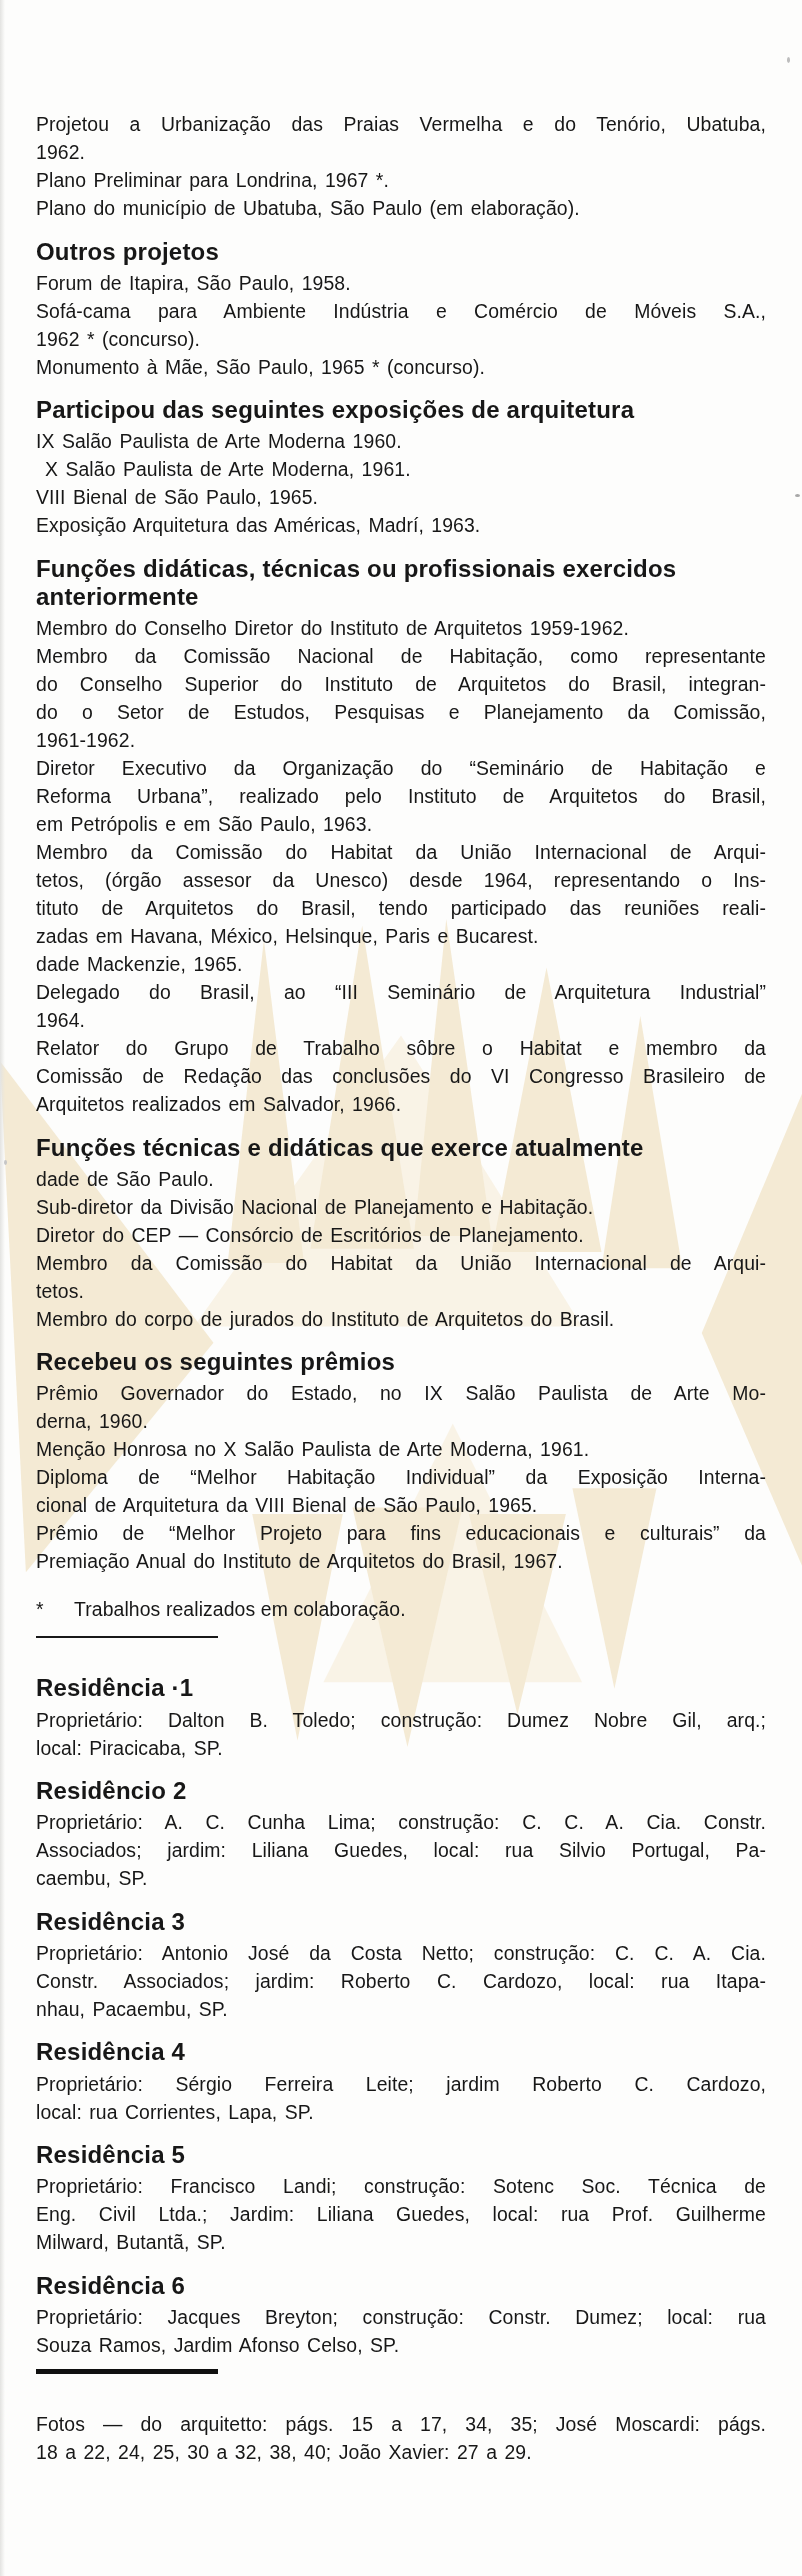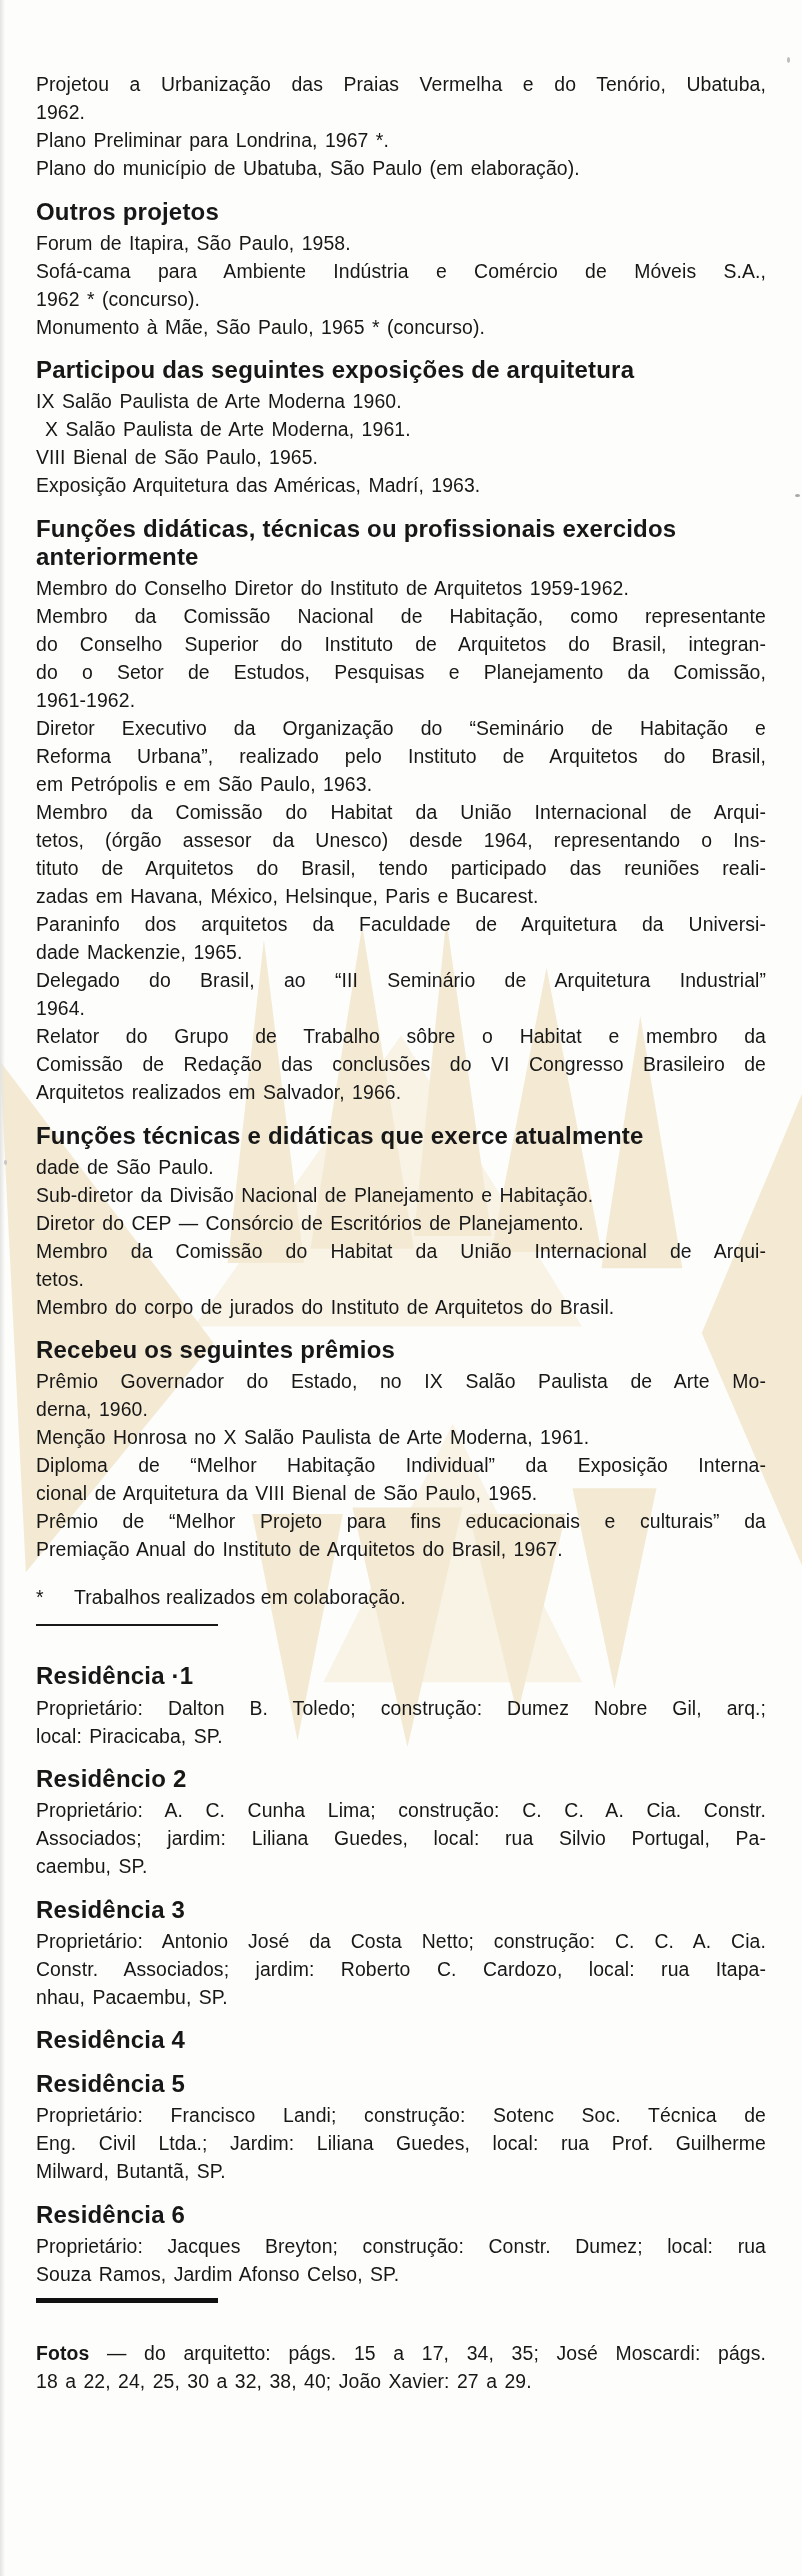--- a/index.html
+++ b/index.html
@@ -18,21 +18,21 @@
     position:absolute;left:0;top:0;bottom:0;width:5.2px;
     background:linear-gradient(90deg,#e3e3e1,rgba(255,255,255,0));
     z-index:2;pointer-events:none;
   }
   .watermark{
     position:absolute;left:0;top:0;width:802px;height:2576px;
     z-index:0;
   }
   .content{
     position:relative;z-index:1;
-    padding:70px 36px 0 36px;
+    padding:110px 36px 0 36px;
   }
   .line{
     font-size:19.4px;
     line-height:28px;
     letter-spacing:0.1px;
     word-spacing:1.9px;
   }
   .j{
     text-align:justify;
     text-align-last:justify;
@@ -59,21 +59,21 @@
   }
   .rule-thick{
     margin-top:10.4px;
     width:182px;height:4.5px;background:#101010;
   }
   .sp-lg{margin-top:36px !important;}
   .speck{position:absolute;border-radius:50%;z-index:2;pointer-events:none;}
   .speck.s1{left:787px;top:57px;width:3.2px;height:5.8px;background:#bdbdbd;}
   .speck.s2{left:795px;top:494px;width:5.2px;height:3.2px;background:#a8a8a8;}
   .speck.s3{left:3.9px;top:1160px;width:3.2px;height:5.2px;background:#c6c6c6;}
-  b{font-weight:bold;margin-top:48px;}
+  b{font-weight:normal;margin-top:48px;}
 </style>
 </head>
 <body>
 
 <div class="page">
 
   <svg class="watermark" viewBox="0 0 1240 3981" xmlns="http://www.w3.org/2000/svg" aria-hidden="true">
     <g fill="#f9f3e6">
       <polygon points="300,2050 620,1600 900,2050"></polygon>
       <polygon points="500,2600 700,2200 900,2600"></polygon>
@@ -147,21 +147,20 @@
         <div class="line j">Reforma Urbana”, realizado pelo Instituto de Arquitetos do Brasil,</div>
         <div class="line">em Petrópolis e em São Paulo, 1963.</div>
       </div>
       <div class="para">
         <div class="line j">Membro da Comissão do Habitat da União Internacional de Arqui-</div>
         <div class="line j">tetos, (órgão assesor da Unesco) desde 1964, representando o Ins-</div>
         <div class="line j">tituto de Arquitetos do Brasil, tendo participado das reuniões reali-</div>
         <div class="line">zadas em Havana, México, Helsinque, Paris e Bucarest.</div>
       </div>
       <div class="para">
-        <div class="line j">Paraninfo dos arquitetos da Faculdade de Arquitetura da Universi-</div>
         <div class="line">dade Mackenzie, 1965.</div>
       </div>
       <div class="para">
         <div class="line j">Delegado do Brasil, ao “III Seminário de Arquitetura Industrial”</div>
         <div class="line">1964.</div>
       </div>
       <div class="para">
         <div class="line j">Relator do Grupo de Trabalho sôbre o Habitat e membro da</div>
         <div class="line j">Comissão de Redação das conclusões do VI Congresso Brasileiro de</div>
         <div class="line">Arquitetos realizados em Salvador, 1966.</div>
@@ -215,20 +214,24 @@
         <div class="line j">Associados; jardim: Liliana Guedes, local: rua Silvio Portugal, Pa-</div>
         <div class="line">caembu, SP.</div>
       </div>
       <div class="h">Residência 3</div>
       <div class="para">
         <div class="line j">Proprietário: Antonio José da Costa Netto; construção: C. C. A. Cia.</div>
         <div class="line j">Constr. Associados; jardim: Roberto C. Cardozo, local: rua Itapa-</div>
         <div class="line">nhau, Pacaembu, SP.</div>
       </div>
       <div class="h">Residência 4</div>
+      <div class="para">
+        <div class="line j">Proprietário: Sérgio Ferreira Leite; jardim Roberto C. Cardozo,</div>
+        <div class="line">local: rua Corrientes, Lapa, SP.</div>
+      </div>
       <div class="h">Residência 5</div>
       <div class="para">
         <div class="line j">Proprietário: Francisco Landi; construção: Sotenc Soc. Técnica de</div>
         <div class="line j">Eng. Civil Ltda.; Jardim: Liliana Guedes, local: rua Prof. Guilherme</div>
         <div class="line">Milward, Butantã, SP.</div>
       </div>
       <div class="h">Residência 6</div>
       <div class="para">
         <div class="line j">Proprietário: Jacques Breyton; construção: Constr. Dumez; local: rua</div>
         <div class="line">Souza Ramos, Jardim Afonso Celso, SP.</div>

